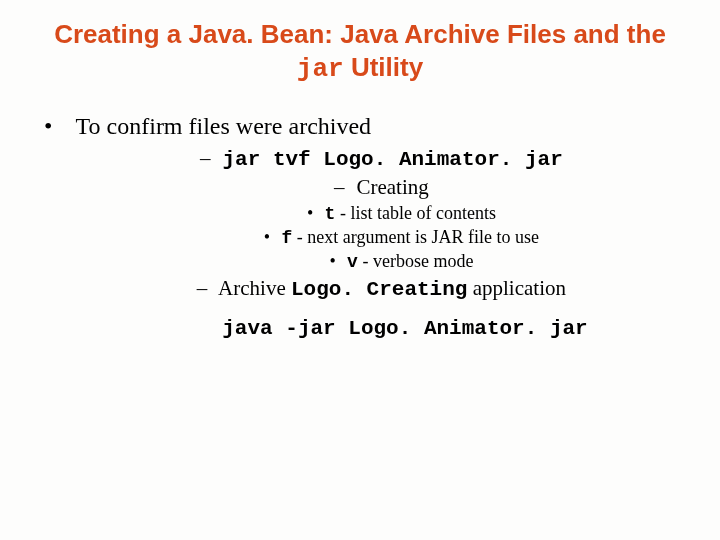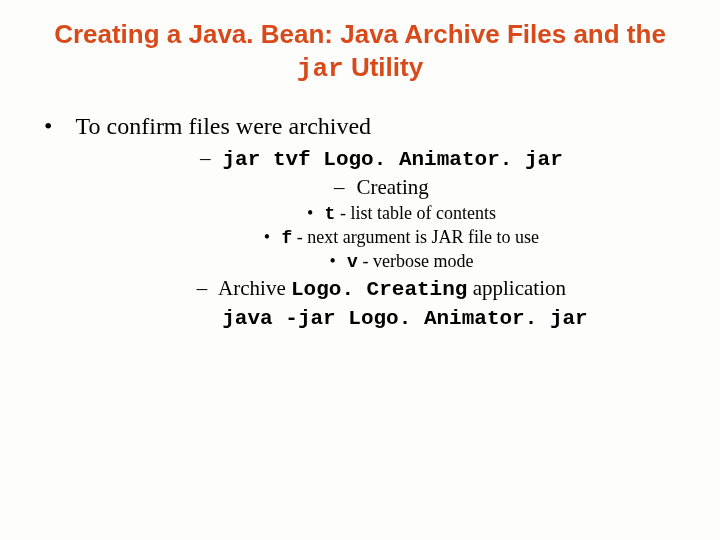--- a/index.html
+++ b/index.html
@@ -72,21 +72,21 @@
     display: inline-block;
     width: 20px;
     margin-left: -20px;
   }
   .mono {
     font-family: "Courier New", Courier, monospace;
     font-weight: bold;
   }
   .indent-line {
     padding-left: 30px;
-    margin-top: 4px;
+    margin-top: 14px;
     font-size: 21px;
   }
 </style>
 </head>
 <body>
 
 <div class="slide">
 
   <h1 class="title">
     <span>Creating a Java. Bean: Java Archive Files and the </span><span class="mono">jar</span><span> Utility</span>

